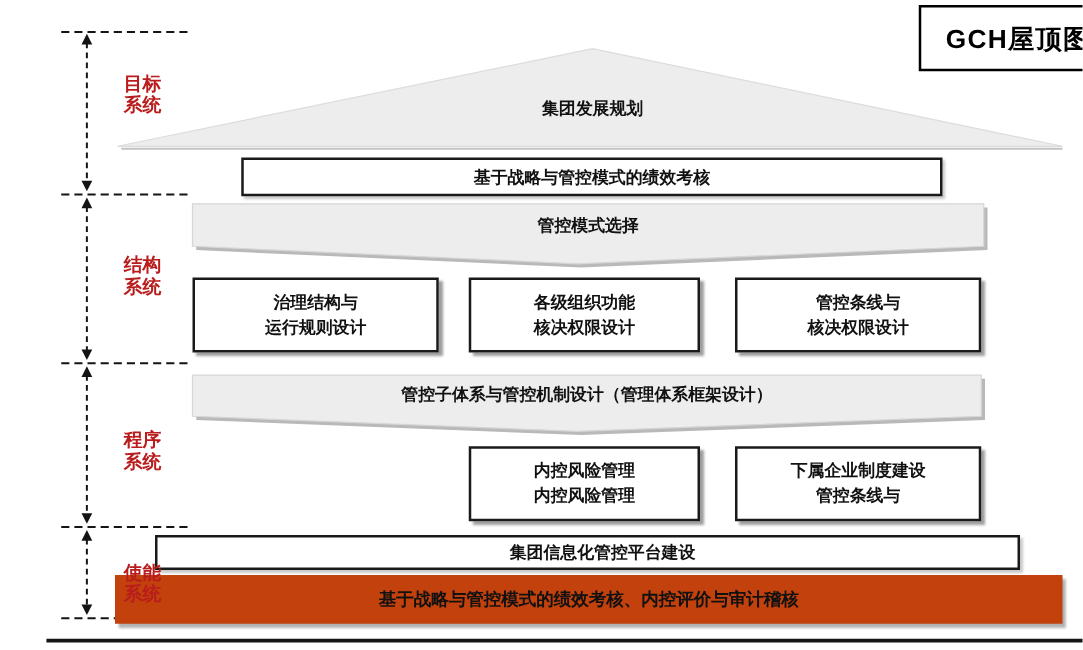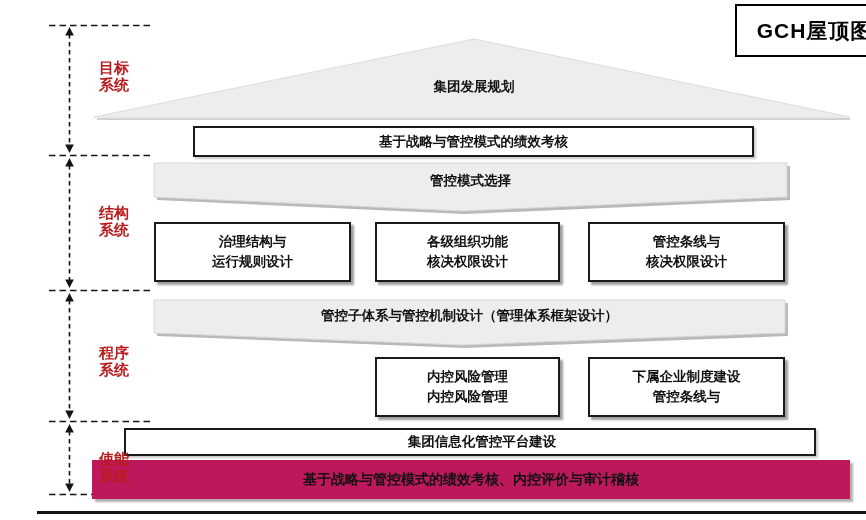--- a/index.html
+++ b/index.html
@@ -37,21 +37,21 @@
   .c1{left:117px;width:197px;}
   .c2{left:338px;width:185px;}
   .c3{left:551px;width:197px;}
   .band-label{
     position:absolute;display:flex;align-items:center;justify-content:center;
     font-size:13.5px;font-weight:bold;z-index:3;
   }
   .band1{left:117px;top:163px;width:633px;height:35px;}
   .band2{left:117px;top:299px;width:631px;height:34px;}
   .graybar{
-    position:absolute;left:55px;top:460px;width:758px;height:39px;background:#be185d;
+    position:absolute;left:55px;top:460px;width:758px;height:39px;background:#c2410c;
     box-shadow:3px 3px 2px #b0b0b0;display:flex;align-items:center;justify-content:center;
     font-size:14px;font-weight:bold;z-index:2;
   }
   .bottom-line{position:absolute;left:0;top:511px;width:866px;height:3px;background:#151515;}
   .lnb{display:block;}
 </style>
 </head>
 <body>
 
 <div class="canvas">

